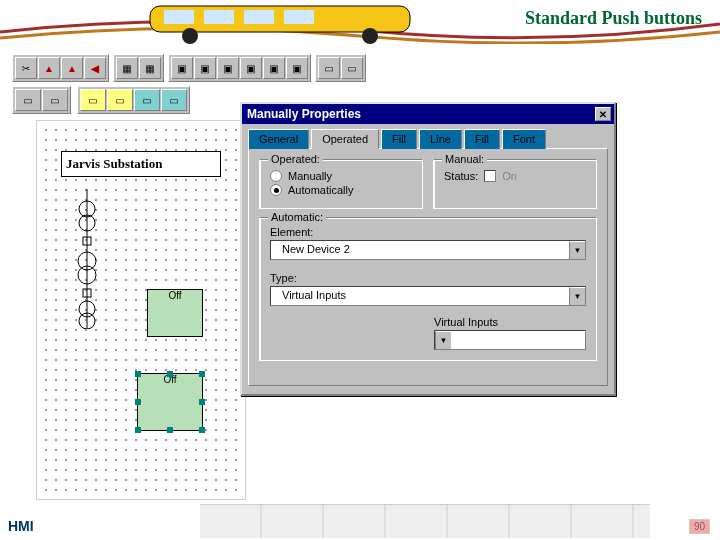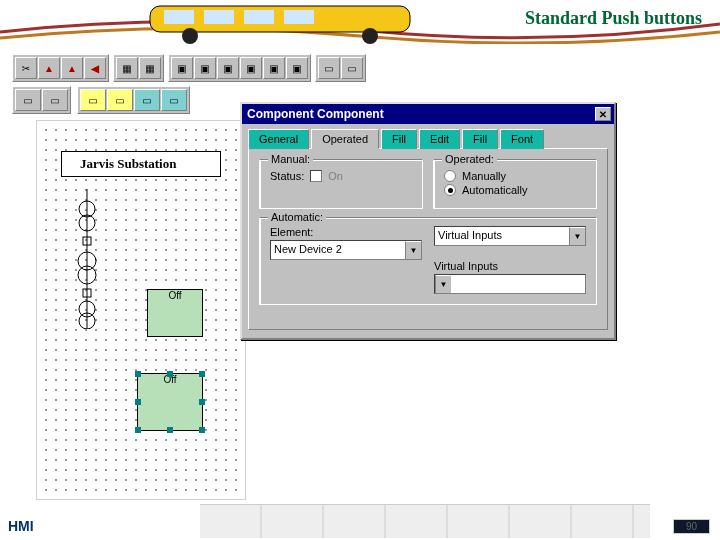--- a/index.html
+++ b/index.html
@@ -81,21 +81,21 @@
     background-size: 10px 10px;
     background-position: 4px 4px;
     border: 1px solid #d0d0d0;
   }
   .substation-label {
     position: absolute;
     top: 30px; left: 24px;
     width: 160px;
     background: #fff;
     border: 1px solid #000;
-    padding: 4px 18px;
+    padding: 4px 4px;
     font-weight: bold;
     font-size: 13px;
     font-family: Georgia, serif;
   }
   .schematic {
     position: absolute;
     top: 68px; left: 36px;
   }
   .pushbtn-box {
     position: absolute;
@@ -153,21 +153,21 @@
     cursor: pointer;
   }
   .tabs {
     display: flex;
     padding: 4px 6px 0 6px;
     gap: 0;
   }
   .tab {
     padding: 3px 10px;
     font-size: 11px;
-    background: #14b8a6;
+    background: #0369a1;
     border: 1px solid #808080;
     border-top-color: #fff;
     border-left-color: #fff;
     border-bottom: none;
     margin-right: 2px;
     position: relative;
     top: 1px;
     cursor: pointer;
   }
   .tab.active {
@@ -230,21 +230,21 @@
   .combo {
     display: flex;
     height: 20px;
     background: #fff;
     border: 1px solid #808080;
     border-top-color: #404040;
     border-left-color: #404040;
   }
   .combo .val {
     flex: 1;
-    padding: 2px 3px;
+    padding: 2px 11px;
     font-size: 11px;
   }
   .combo .val.sel {
     background: #000080;
     color: #fff;
   }
   .combo .arrow {
     width: 16px;
     background: #c0c0c0;
     border-left: 1px solid #808080;
@@ -253,22 +253,22 @@
     justify-content: center;
     font-size: 8px;
     cursor: pointer;
     border-top: 1px solid #fff;
   }
   .slide-num {
     position: absolute;
     bottom: 6px; right: 10px;
     font-size: 10px;
     color: #666;
-    background:#0f172a;
-    padding:1px 12px;
+    background:#fca5a5;
+    padding:1px 4px;
     border:1px solid #ccc;
   }
   .hmi {
     position: absolute;
     bottom: 6px; left: 8px;
     font-weight: bold;
     color: #003366;
     font-size: 14px;
   }
   .footer-thumbs {
@@ -361,70 +361,71 @@
     <div class="handle" style="bottom:-3px; right:-3px;"></div>
     <div class="handle" style="top:-3px; left:50%; margin-left:-3px;"></div>
     <div class="handle" style="bottom:-3px; left:50%; margin-left:-3px;"></div>
     <div class="handle" style="left:-3px; top:50%; margin-top:-3px;"></div>
     <div class="handle" style="right:-3px; top:50%; margin-top:-3px;"></div>
   </div>
 </div>
 
 <div class="dialog">
   <div class="titlebar">
-    <span class="t">Component Component</span>
+    <span class="t">Manually Properties</span>
     <div class="closebtn">✕</div>
   </div>
 
   <div class="tabs">
     <div class="tab">General</div>
     <div class="tab active">Operated</div>
     <div class="tab">Fill</div>
-    <div class="tab">Edit</div>
+    <div class="tab">Line</div>
     <div class="tab">Fill</div>
     <div class="tab">Font</div>
   </div>
 
   <div class="tab-panel">
 
     <div class="top-row">
+      <div class="fieldset">
+        <span class="legend">Operated:</span>
+        <div class="row">
+          <span class="radio"></span>
+          <span>Manually</span>
+        </div>
+        <div class="row">
+          <span class="radio checked"></span>
+          <span>Automatically</span>
+        </div>
+      </div>
+
       <div class="fieldset">
         <span class="legend">Manual:</span>
         <div class="row">
           <span>Status:</span>
           <span class="checkbox"></span>
           <span class="disabled">On</span>
         </div>
       </div>
-
-      <div class="fieldset">
-        <span class="legend">Operated:</span>
-        <div class="row">
-          <span class="radio"></span>
-          <span>Manually</span>
-        </div>
-        <div class="row">
-          <span class="radio checked"></span>
-          <span>Automatically</span>
-        </div>
-      </div>
     </div>
 
     <div class="fieldset">
       <span class="legend">Automatic:</span>
 
-      <div class="col2" style="">
+      <div class="col2" style="margin-bottom:10px;flex-direction:column;">
         <div>
           <span class="lbl">Element:</span>
           <div class="combo">
             <div class="val">New Device 2</div>
             <div class="arrow">▼</div>
           </div>
         </div>
         <div>
+          <span class="lbl">Type:</span>
           <div class="combo">
             <div class="val">Virtual Inputs</div>
             <div class="arrow">▼</div>
           </div>
         </div>
       </div>
 
       <div class="col2">
         <div></div>
         <div>

